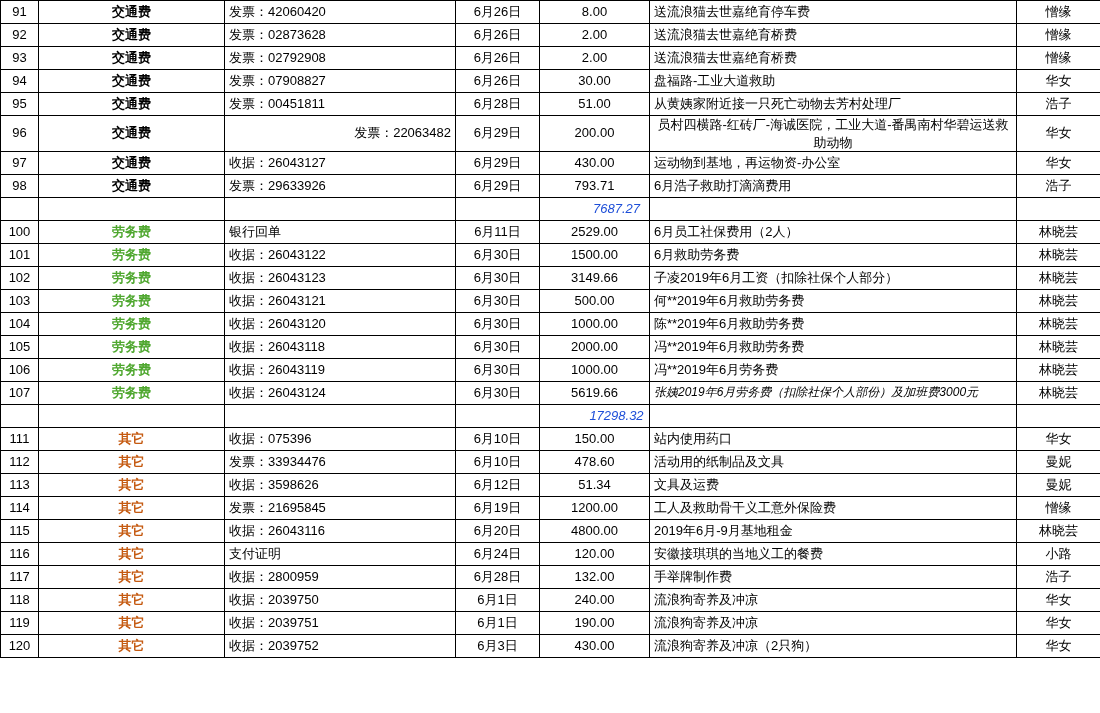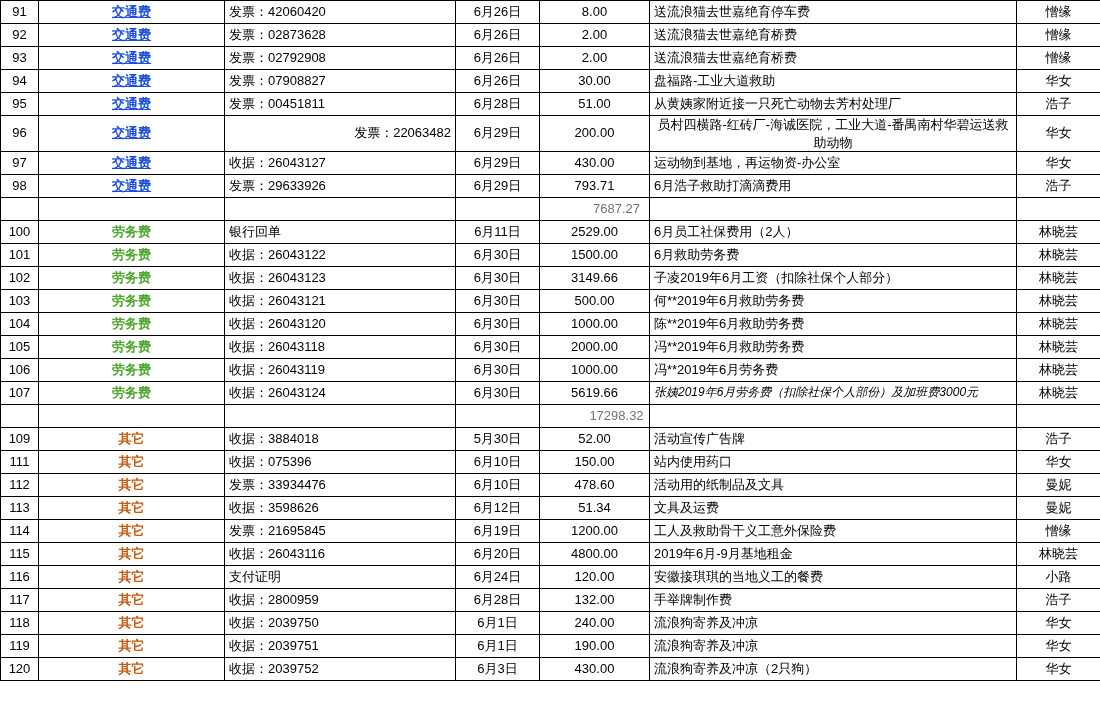--- a/index.html
+++ b/index.html
@@ -40,29 +40,30 @@
 
   td.idx   { text-align: center; }
   td.cat   { text-align: center; font-weight: bold; }
   td.doc   { text-align: left; }
   td.date  { text-align: center; }
   td.amt   { text-align: center; }
   td.desc  { text-align: left; }
   td.who   { text-align: center; }
 
   
-  .cat-transport { color: #1d4ed8; text-decoration: underline; }
+  .cat-transport { color: #000000; }
   .cat-labor { color: #4ea72e; }
   .cat-other { color: #c55a11; }
 
   
   td.subtotal {
-    color: #737373;
+    color: #1d4ed8;
     text-align: center;
     font-weight: normal;
+    font-style: italic;
   }
   tr.subtotal-row td {
     height: 22px;
     padding-left: 48px;
   }
   td.tall2 {
     height: 44px;
     white-space: normal;
     text-align: center;
     vertical-align: middle;
@@ -247,29 +248,20 @@
       <tr class="subtotal-row">
         <td class="idx">108</td>
         <td class="cat"></td>
         <td class="doc"></td>
         <td class="date"></td>
         <td class="amt subtotal">17298.32</td>
         <td class="desc"></td>
         <td class="who"></td>
       </tr>
       <tr>
-        <td class="idx">109</td>
-        <td class="cat cat-other">其它</td>
-        <td class="doc">收据：3884018</td>
-        <td class="date">5月30日</td>
-        <td class="amt">52.00</td>
-        <td class="desc">活动宣传广告牌</td>
-        <td class="who">浩子</td>
-      </tr>
-      <tr>
         <td class="idx">111</td>
         <td class="cat cat-other">其它</td>
         <td class="doc">收据：075396</td>
         <td class="date">6月10日</td>
         <td class="amt">150.00</td>
         <td class="desc">站内使用药口</td>
         <td class="who">华女</td>
       </tr>
       <tr>
         <td class="idx">112</td>

